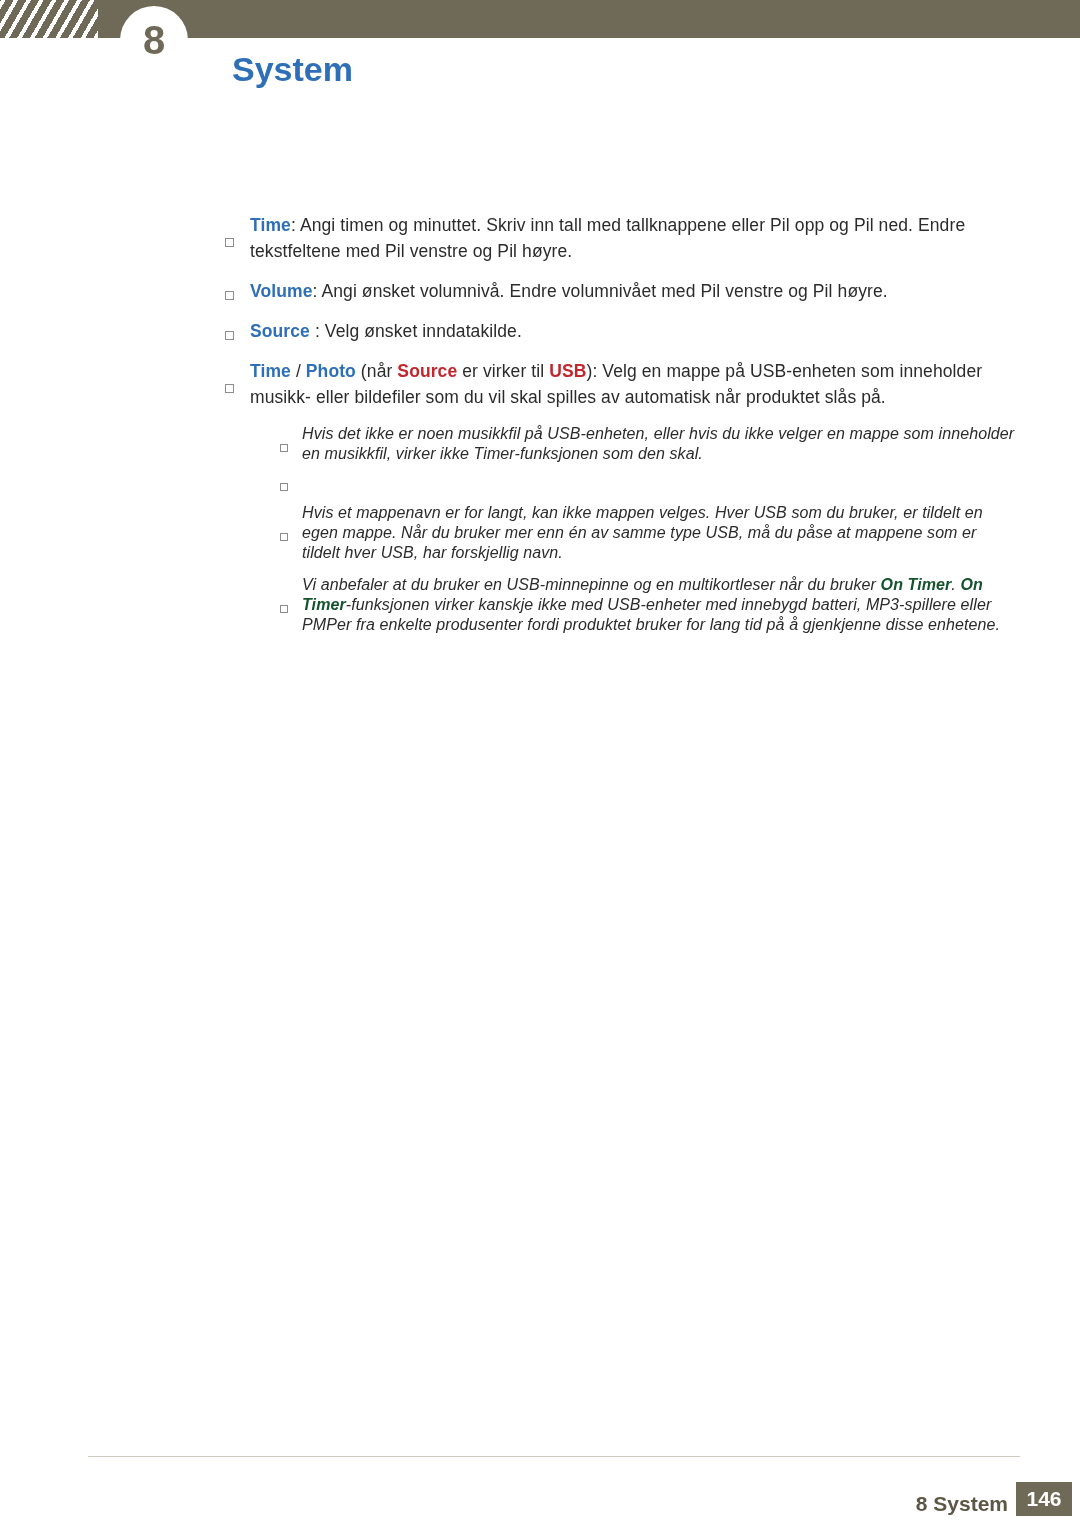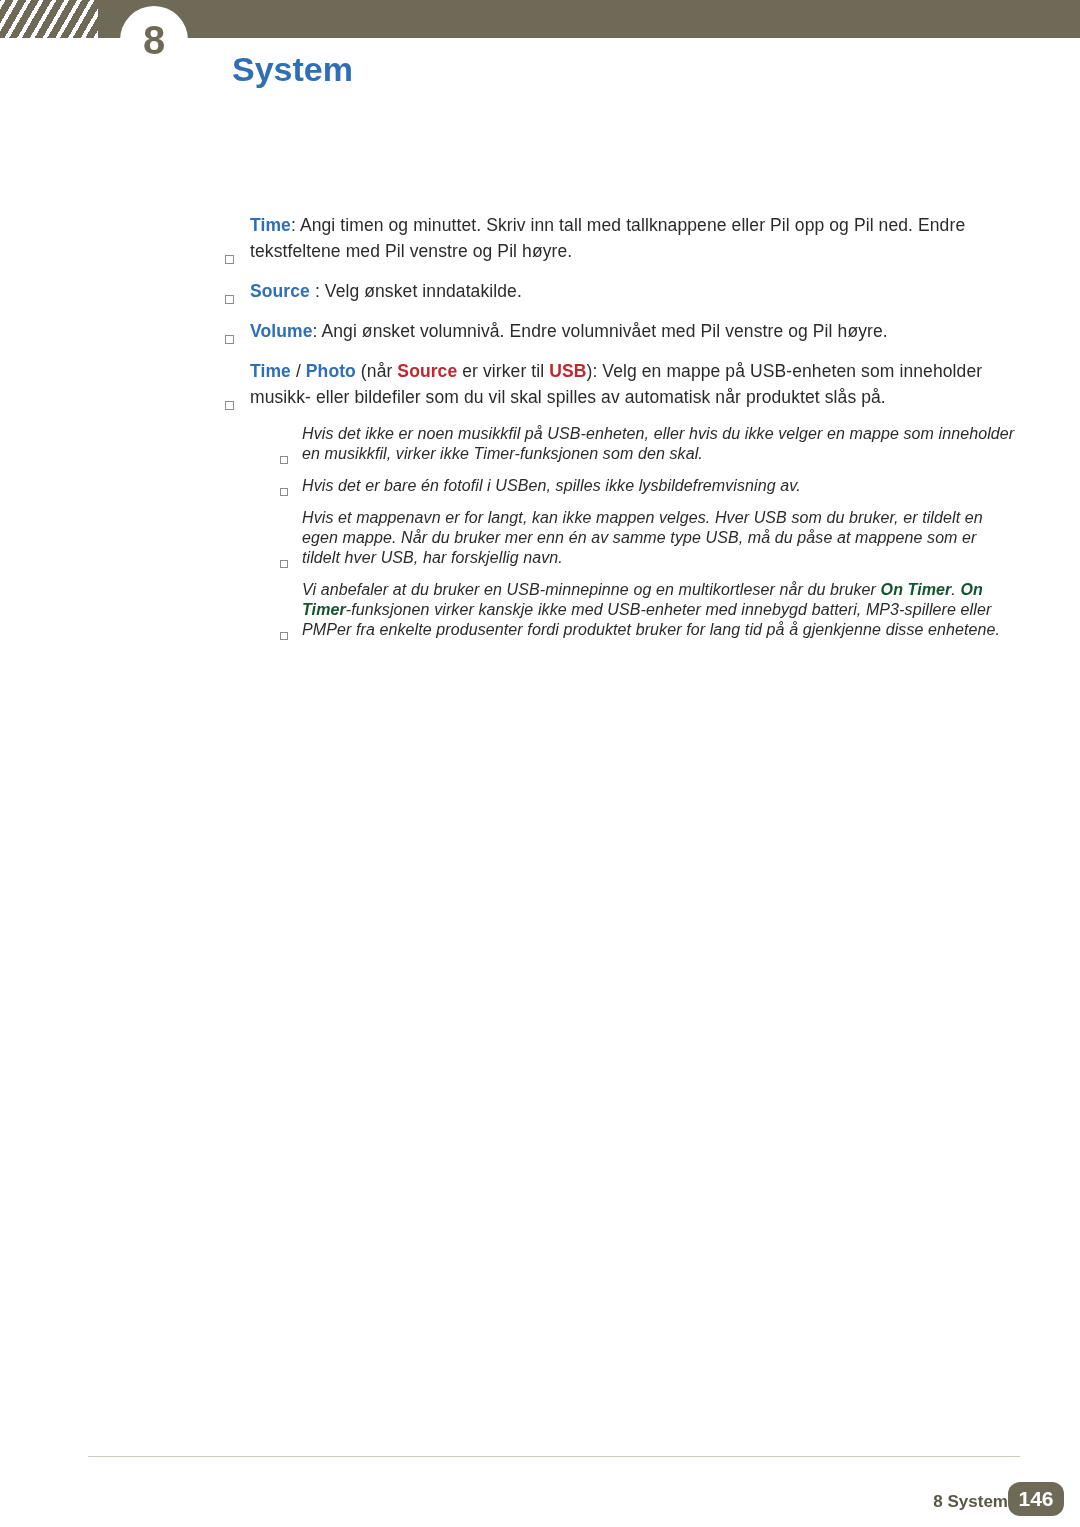--- a/index.html
+++ b/index.html
@@ -76,21 +76,21 @@
   
   .content {
     position: absolute;
     top: 212px;
     left: 225px;
     width: 790px;
   }
 
   .bullet-row {
     display: flex;
-    align-items: flex-end;
+    align-items: center;
     margin-bottom: 14px;
   }
   .bullet-row.lvl2 {
     margin-left: 55px;
     margin-bottom: 12px;
   }
   .sq {
     flex: 0 0 auto;
     width: 7px;
     height: 7px;
@@ -135,74 +135,72 @@
     left: 88px;
     right: 60px;
     top: 1456px;
     height: 1px;
     background: #cfcabc;
   }
   .footer-label {
     position: absolute;
     top: 1492px;
     right: 72px;
-    font-size: 17px;
+    font-size: 21px;
     font-weight: bold;
     color: #5b5744;
     text-align: right;
   }
   .footer-pagebox {
     position: absolute;
     top: 1482px;
-    right: 16px;
+    right: 8px;
     width: 56px;
     height: 34px;
     background: #6e6a57;
     color: #ffffff;
     font-size: 21px;
     font-weight: bold;
     line-height: 34px;
     text-align: center;
-    border-radius: 12px;
   }
 </style>
 </head>
 <body>
 
 <div class="header-band">
   <div class="header-hatch"></div>
 </div>
 <div class="header-chapter-circle"></div>
 <div class="header-chapter-num">8</div>
 <div class="header-title">System</div>
 
 <div class="content" id="content-body">
     <div class="bullet-row">
       <span class="sq"></span>
       <div class="txt"><span class="b-blue">Time</span><span>: Angi timen og minuttet. Skriv inn tall med tallknappene eller Pil opp og Pil ned. Endre tekstfeltene med Pil venstre og Pil høyre.</span></div>
     </div>
     <div class="bullet-row">
       <span class="sq"></span>
+      <div class="txt"><span class="b-blue">Volume</span><span>: Angi ønsket volumnivå. Endre volumnivået med Pil venstre og Pil høyre.</span></div>
+    </div>
+    <div class="bullet-row">
+      <span class="sq"></span>
       <div class="txt"><span class="b-blue">Source</span><span> : Velg ønsket inndatakilde.</span></div>
     </div>
     <div class="bullet-row">
       <span class="sq"></span>
-      <div class="txt"><span class="b-blue">Volume</span><span>: Angi ønsket volumnivå. Endre volumnivået med Pil venstre og Pil høyre.</span></div>
-    </div>
-    <div class="bullet-row">
-      <span class="sq"></span>
       <div class="txt"><span class="b-blue">Time</span><span> / </span><span class="b-blue">Photo</span><span> (når </span><span class="b-red">Source</span><span> er virker til </span><span class="b-red">USB</span><span>): Velg en mappe på USB-enheten som inneholder musikk- eller bildefiler som du vil skal spilles av automatisk når produktet slås på.</span></div>
     </div>
     <div class="bullet-row lvl2">
       <span class="sq small"></span>
       <div class="txt lvl2"><span>Hvis det ikke er noen musikkfil på USB-enheten, eller hvis du ikke velger en mappe som inneholder en musikkfil, virker ikke Timer-funksjonen som den skal.</span></div>
     </div>
     <div class="bullet-row lvl2">
       <span class="sq small"></span>
-      <div class="txt lvl2"><span>Hvis det er bare én fotofil i USBen, spilles ikke lysbildefremvisning av.</span></div>
     </div>
     <div class="bullet-row lvl2">
       <span class="sq small"></span>
       <div class="txt lvl2"><span>Hvis et mappenavn er for langt, kan ikke mappen velges. Hver USB som du bruker, er tildelt en egen mappe. Når du bruker mer enn én av samme type USB, må du påse at mappene som er tildelt hver USB, har forskjellig navn.</span></div>
     </div>
     <div class="bullet-row lvl2">
       <span class="sq small"></span>
       <div class="txt lvl2"><span>Vi anbefaler at du bruker en USB-minnepinne og en multikortleser når du bruker </span><span class="b-orange">On Timer</span><span>. </span><span class="b-orange">On Timer</span><span>-funksjonen virker kanskje ikke med USB-enheter med innebygd batteri, MP3-spillere eller PMPer fra enkelte produsenter fordi produktet bruker for lang tid på å gjenkjenne disse enhetene.</span></div>
     </div>
   </div>

